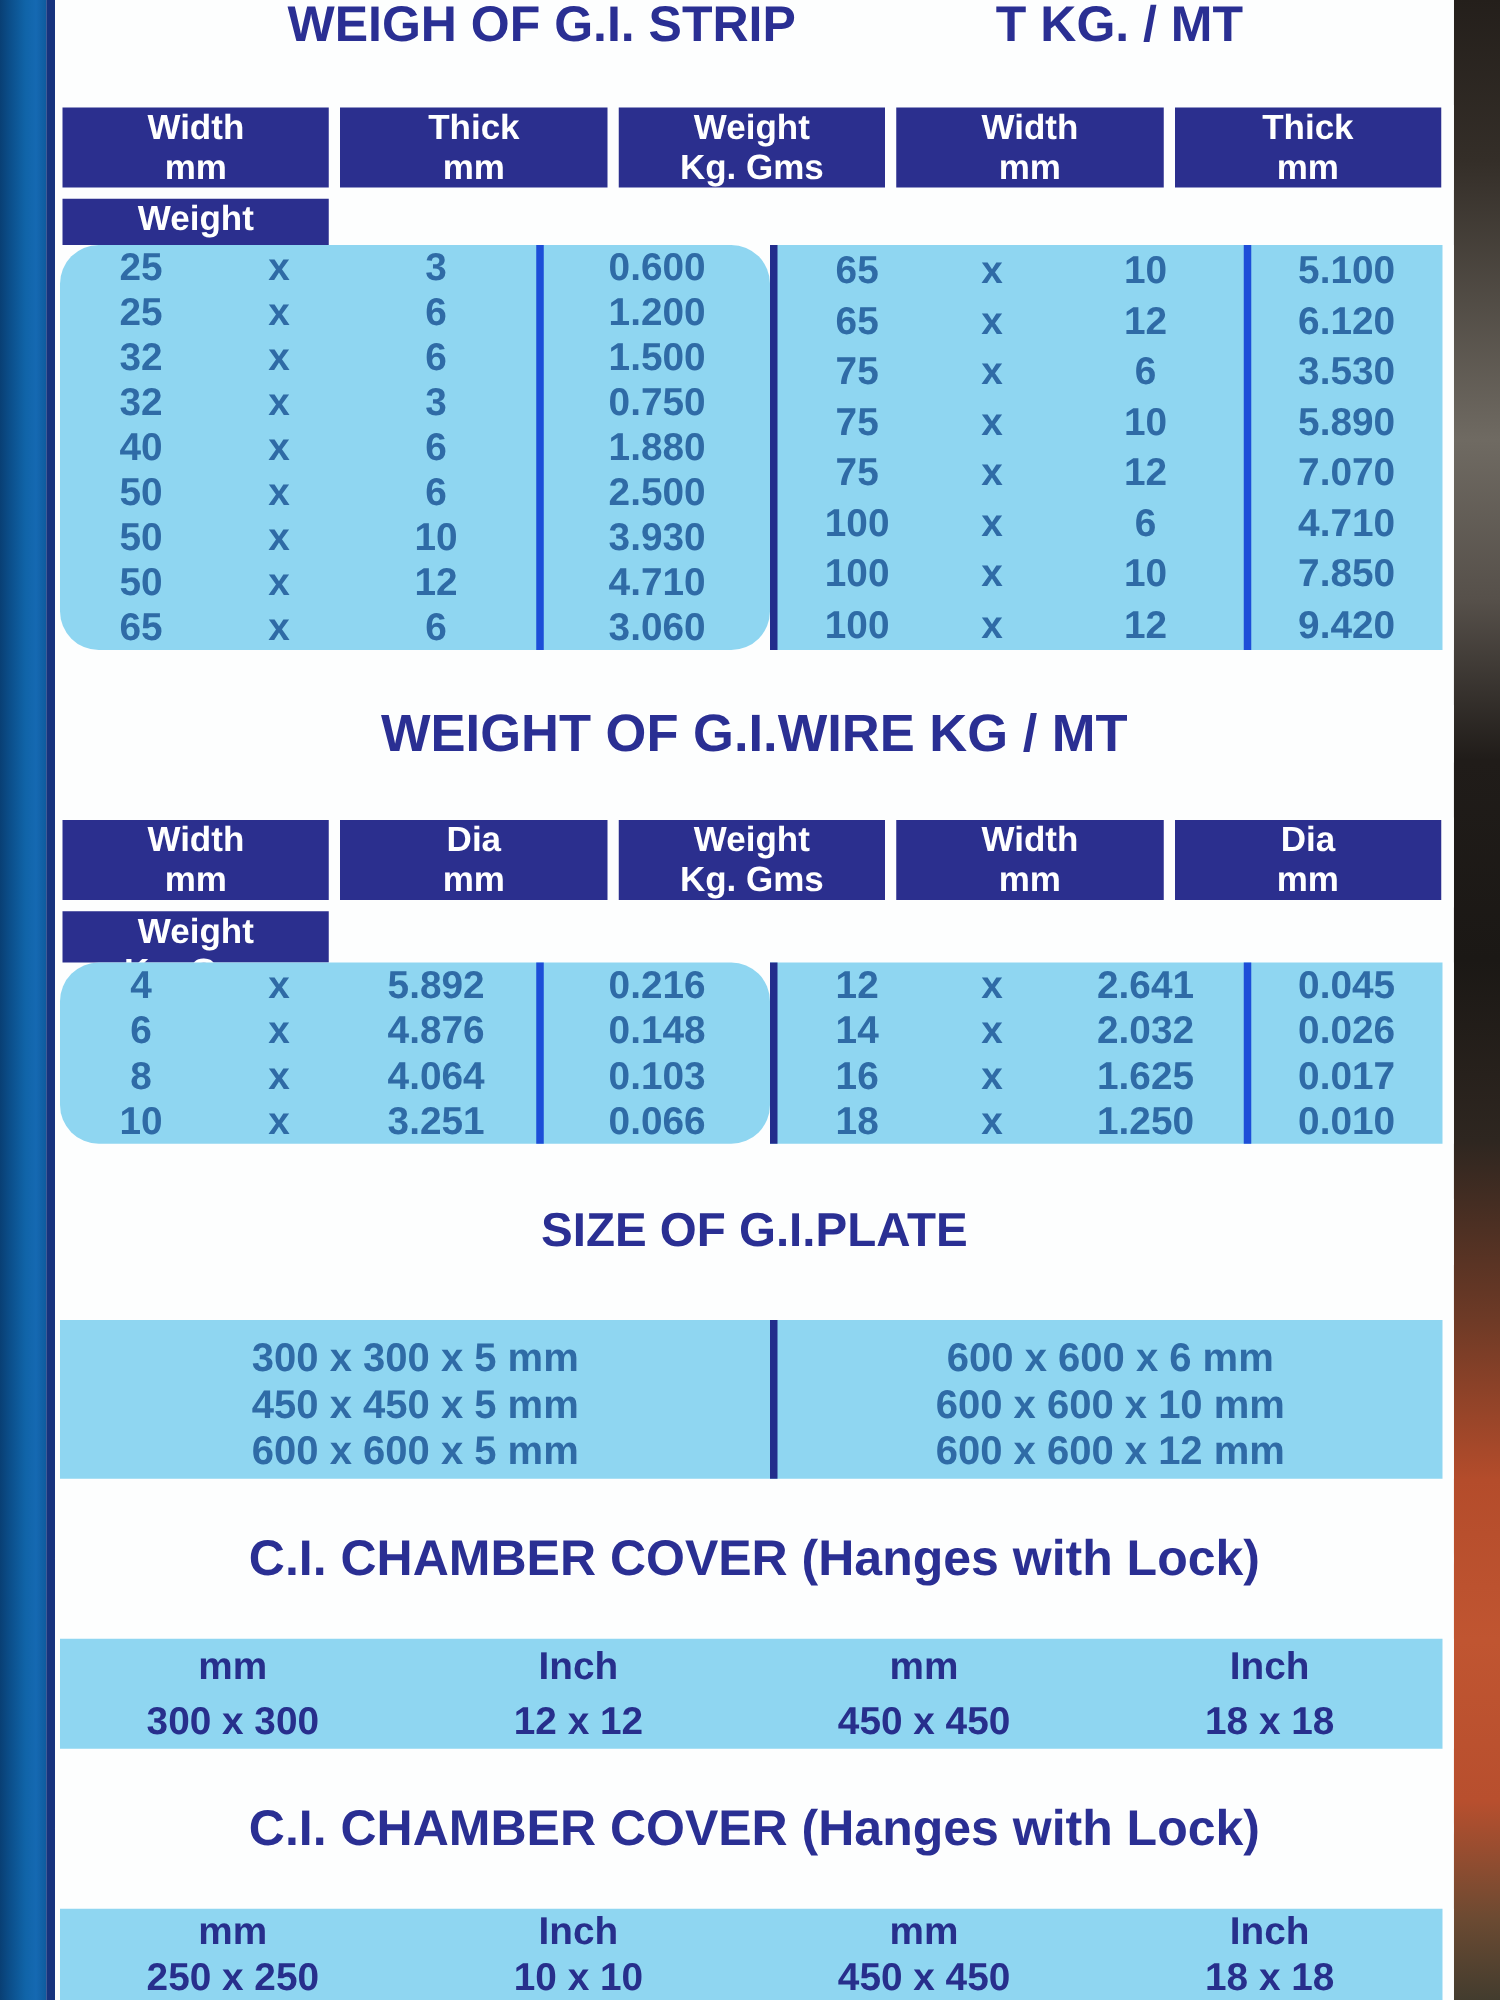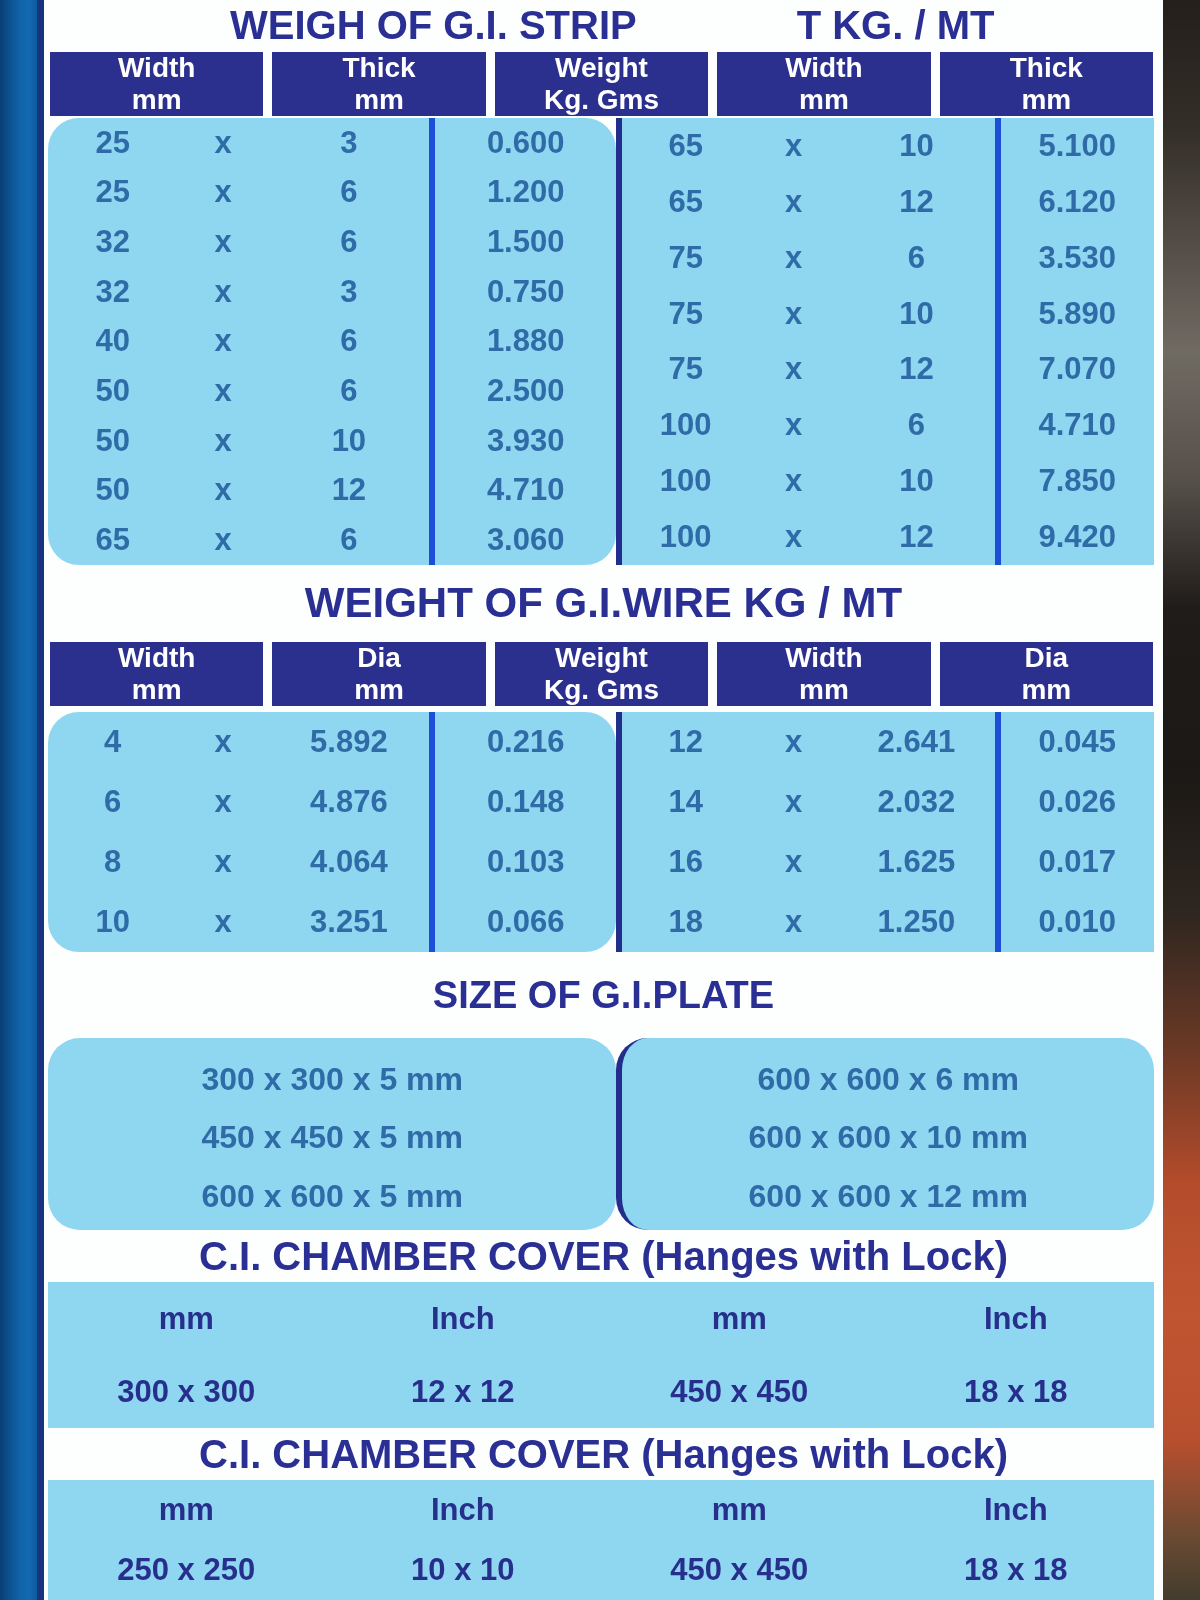--- a/index.html
+++ b/index.html
@@ -24,21 +24,21 @@
     position:absolute; right:0; top:0; width:37px; height:1600px;
     background:linear-gradient(180deg,
       #241f1b 0%, #342e28 8%, #6f6a62 22%, #56504a 30%, #201c19 38%,
       #1b1815 48%, #2e2620 57%, #6e3a26 66%, #b44c2b 74%, #c05531 82%,
       #b84f2e 90%, #6b4a32 96%, #433c2e 100%);
   }
 
   .content {
     position:absolute; left:44px; top:0; width:1119px; height:1600px;
     background:#fdfefe;
-    display:flex; flex-direction:column;
+    display:flex; flex-direction:column;gap:44px;
   }
 
   
   .band { background:#fdfefe; color:#2a2f93; display:flex; align-items:center; line-height:1; }
   .t-strip { height:50px; font-size:40px; }
   .t-strip .t1 { margin-left:186px; }
   .t-strip .t2 { margin-left:160px; }
   .t-wire  { height:75px; font-size:42px; justify-content:center; }
   .t-plate { height:86px; font-size:38px; justify-content:center; }
   .t-cover { height:52px; font-size:40px; justify-content:center;border-radius:24px; }
@@ -66,21 +66,21 @@
   .dims  { flex:1; display:grid; grid-auto-rows:1fr; }
   .wcol  { width:33%; border-left:6px solid #1d4ed8; display:grid; grid-auto-rows:1fr; }
   .h-r .wcol { width:30%; }
   .drow  { display:grid; grid-template-columns:34% 24% 42%; align-items:center; }
   .drow span { text-align:center; }
   .wcol span { display:flex; align-items:center; justify-content:center; }
   .v { color:#2f6ba6; font-size:31px; }
 
   
   .plate-wrap { height:192px; display:flex; background:#fdfefe; padding:0 9px 0 4px; }
-  .p-half { background:#8fd6f1; display:grid; grid-auto-rows:1fr; padding:12px 16px 4px;border-radius:32px; }
+  .p-half { background:#8fd6f1; display:grid; grid-auto-rows:1fr; padding:12px 16px 4px; }
   .p-l { width:51.4%; }
   .p-r { flex:1; border-left:6px solid #232d8c; }
   .p-half span { display:flex; align-items:center; justify-content:center; color:#2f6ba6; font-size:32px; }
 
   
   .cover-wrap { background:#fdfefe; padding:0 9px 0 4px; }
   .cover-1 { height:146px; }
   .cover-2 { height:120px; }
   .cover-grid {
     height:100%; background:#8fd6f1;

